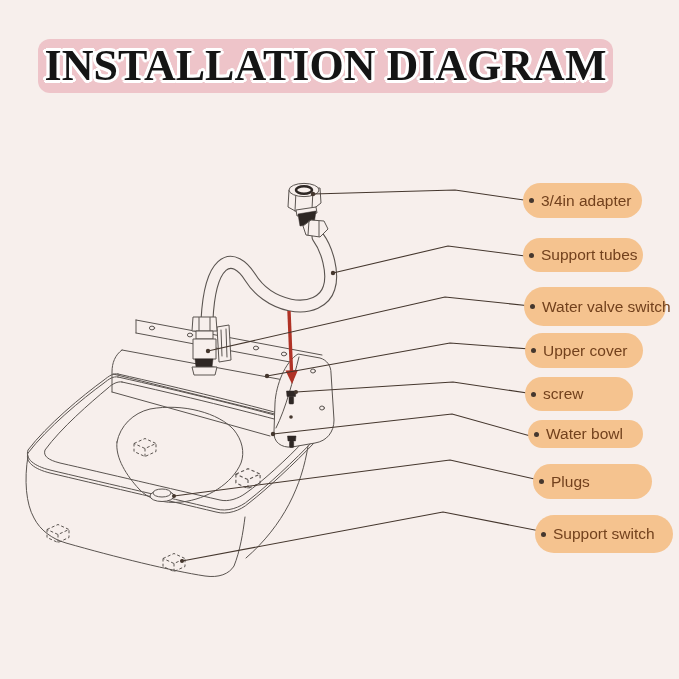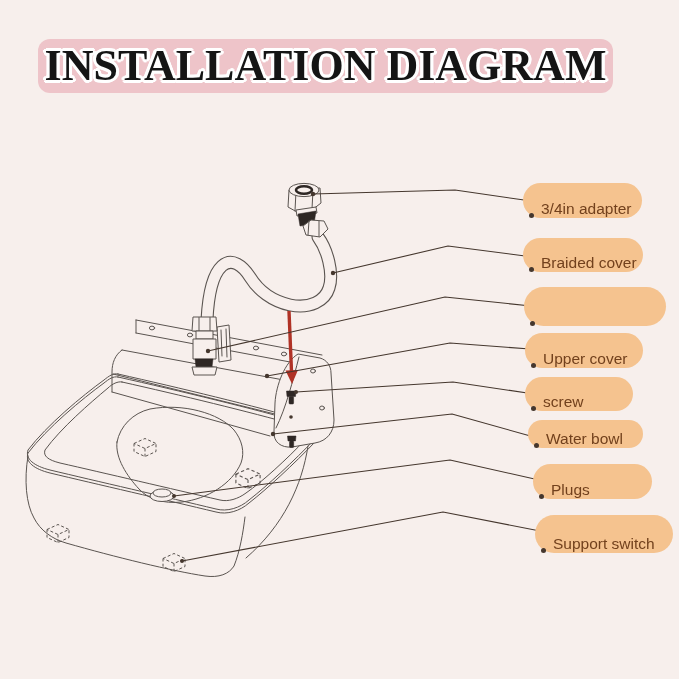--- a/index.html
+++ b/index.html
@@ -38,21 +38,21 @@
     text-shadow:
       -3px 0 0 #fff, 3px 0 0 #fff, 0 -3px 0 #fff, 0 3px 0 #fff,
       -2px -2px 0 #fff, 2px -2px 0 #fff, -2px 2px 0 #fff, 2px 2px 0 #fff,
       -3px -1px 0 #fff, 3px 1px 0 #fff, -1px 3px 0 #fff, 1px -3px 0 #fff;
   }
   svg.diagram{position:absolute;left:0;top:0;z-index:1;}
   .pill{
     position:absolute;z-index:2;
     background:var(--label-pill);
     border-radius:20px;
-    display:flex;align-items:flex-end;
+    display:flex;align-items:center;
     font-size:15.5px;
     color:var(--label-text);
   }
   .pill .dot{
     width:5px;height:5px;border-radius:50%;
     background:var(--leader);
     margin-left:6px;margin-right:7px;
     flex:0 0 auto;
   }
   .pill .pill-text{white-space:nowrap;}
@@ -211,24 +211,25 @@
     <circle class="ldot" cx="182" cy="561" r="2"></circle>
   </g>
 </svg>
 
 <div class="pill" style="left:523px;top:183px;width:119px;height:35px">
   <span class="dot"></span>
   <span class="pill-text">3/4in adapter</span>
 </div>
 <div class="pill" style="left:523px;top:238px;width:120px;height:34px">
   <span class="dot"></span>
-  <span class="pill-text">Braided cover</span>
+  <span class="pill-text">Support tubes</span>
 </div>
 <div class="pill" style="left:524px;top:287px;width:142px;height:39px">
   <span class="dot"></span>
+  <span class="pill-text">Water valve switch</span>
 </div>
 <div class="pill" style="left:525px;top:333px;width:118px;height:35px">
   <span class="dot"></span>
   <span class="pill-text">Upper cover</span>
 </div>
 <div class="pill" style="left:525px;top:377px;width:108px;height:34px">
   <span class="dot"></span>
   <span class="pill-text">screw</span>
 </div>
 <div class="pill" style="left:528px;top:420px;width:115px;height:28px">

